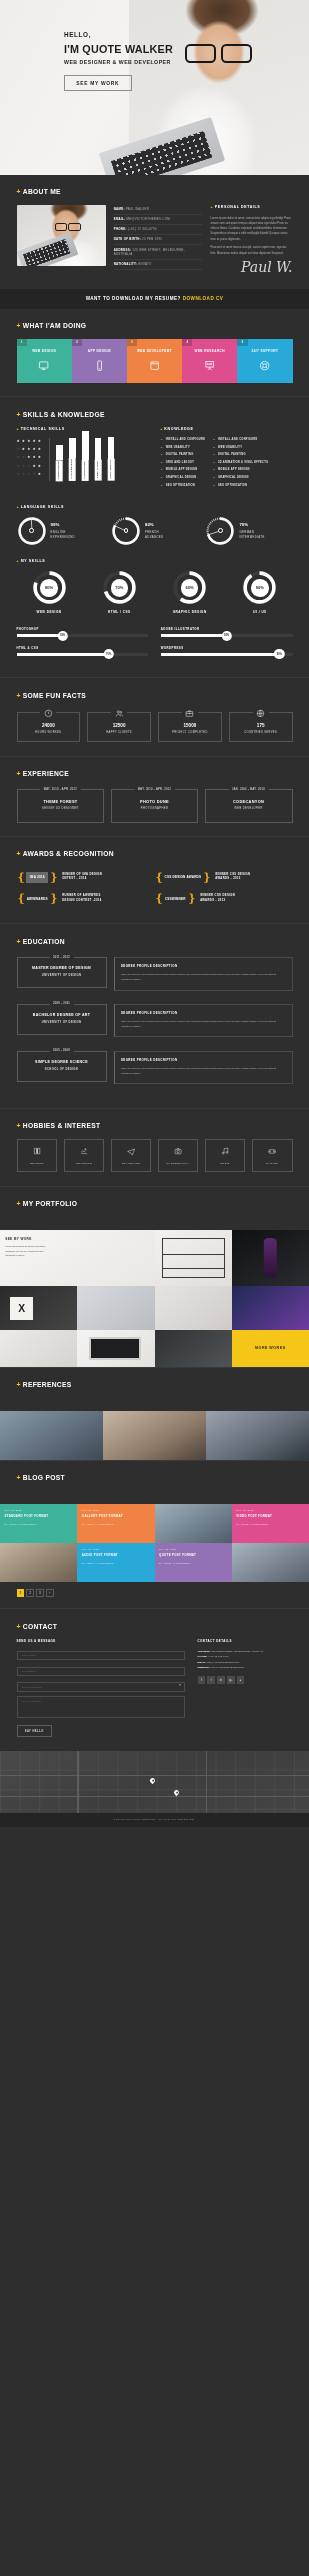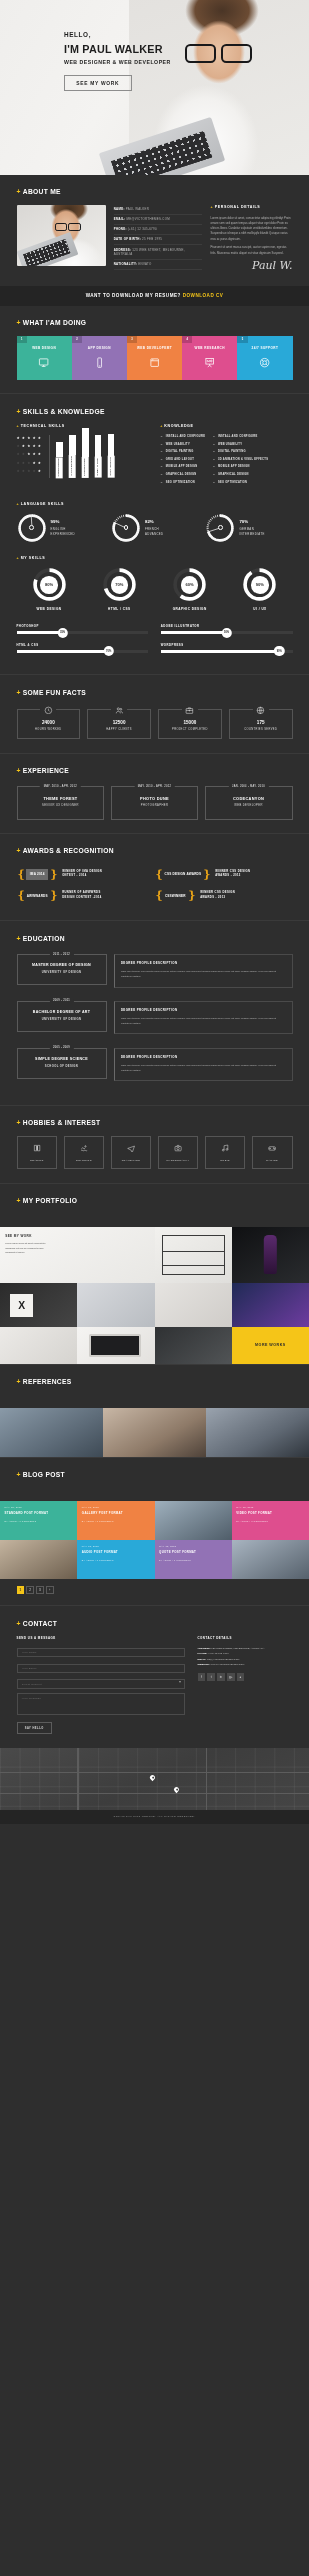--- a/index.html
+++ b/index.html
@@ -135,21 +135,21 @@
   .info-row:last-child{ border-bottom:0.5px solid #3c3c3c; }
   .info-row b{ color:#fff; font-weight:bold;}
   .info-row span{ color:#b2b2b2; }
 
   .about-detail{ width:82px; flex:none; }
   .about-detail p{
     font-size:2.8px; line-height:1.85; color:#b5b5b5; margin-bottom:3.6px;
   }
   .signature{
     margin-top:3.1px; font-family:"DejaVu Serif",serif; font-style:italic;
-    font-size:11px; color:#e9e9e9; text-align:right; opacity:.9;
+    font-size:14px; color:#e9e9e9; text-align:right; opacity:.9;
   }
 
   
   .cv-banner{
     background:#242424; text-align:center; padding:7.7px 0;
     font-size:4.6px; font-weight:bold; letter-spacing:0.5px;
   }
   .cv-banner a{ color:#f5c518; text-decoration:none; }
 
   
@@ -389,21 +389,21 @@
   <div class="hero">
     <div class="hero-person">
       <div class="hero-glasses"></div>
     </div>
     <div class="hero-cup"></div>
     <div class="hero-laptop">
       <div class="hero-keys"></div>
     </div>
     <div class="hero-copy">
       <div class="hero-hello">HELLO,</div>
-      <div class="hero-name">I'M PAUL WALKER</div>
+      <div class="hero-name">I'M QUOTE WALKER</div>
       <div class="hero-role">WEB DESIGNER &amp; WEB DEVELOPER</div>
       <button class="hero-btn">SEE MY WORK</button>
     </div>
   </div>
 
 
   <div class="section">
     <div class="sec-title">
       <span class="plus">+</span><span>ABOUT ME</span>
     </div>

